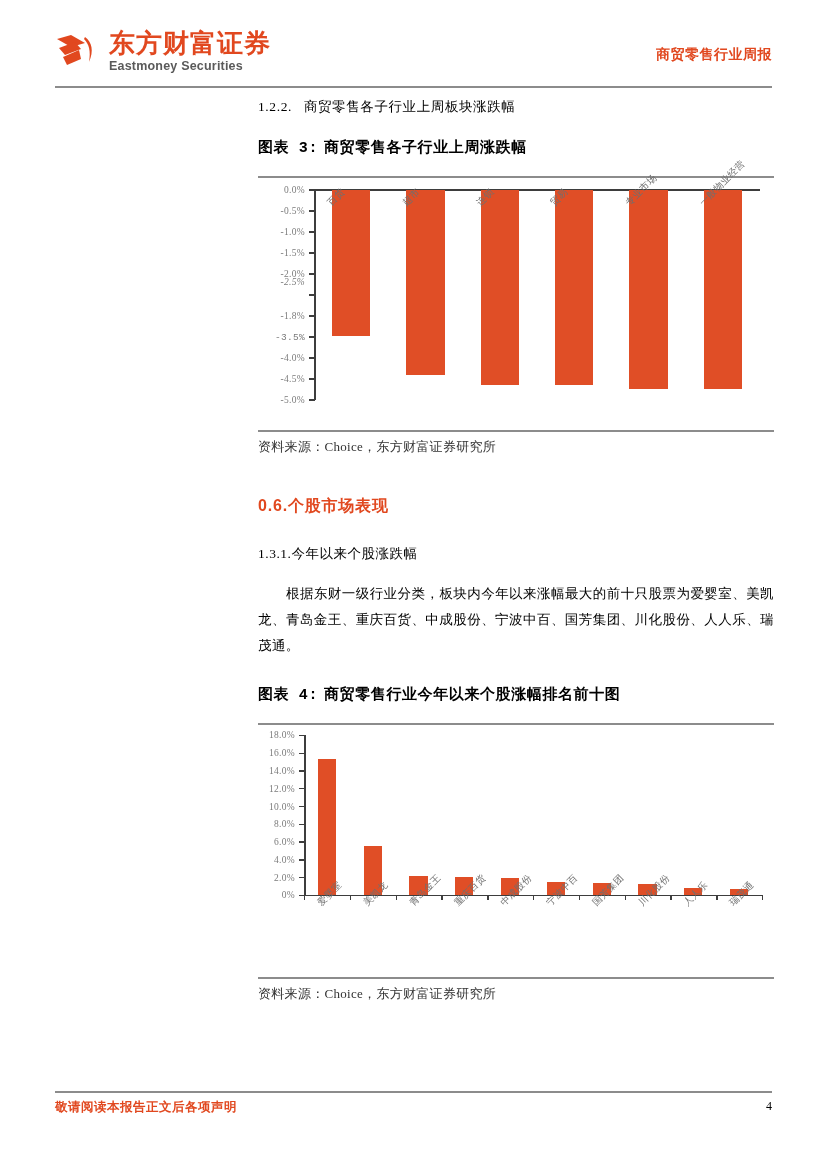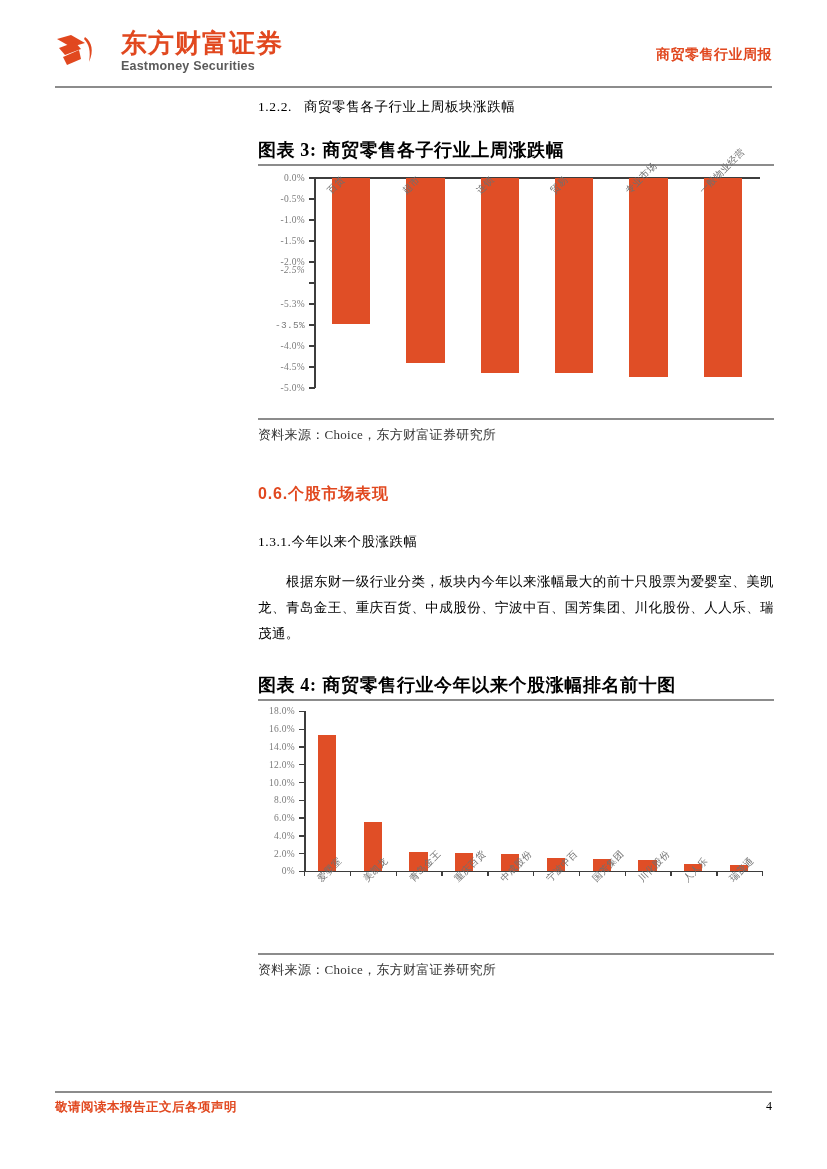--- a/index.html
+++ b/index.html
@@ -28,21 +28,21 @@
     position: absolute;
     left: 0; top: 0;
     width: 827px;
     height: 92px;
   }
   .brand {
     position: absolute;
     left: 55px; top: 30px;
     display: flex;
     align-items: center;
-    gap: 24px;
+    gap: 12px;
   }
   .brand-mark {
     width: 42px; height: 36px;
     position: relative;
     flex: none;
   }
   .brand-text {
     display: flex;
     flex-direction: column;
     line-height: 1;
@@ -112,25 +112,25 @@
   }
   .h4 {
     font-size: 13.5px;
     letter-spacing: 0.5px;
     margin: 28px 0 0 0;
   }
 
   
   .figure { margin-top: 22px; }
   .fig-caption {
-    font-size: 18px;
+    font-size: 15px;
     font-weight: bold;
     letter-spacing: 0.6px;
-    padding-bottom: 2px;
-    font-family: Liberation Serif, serif;
+    padding-bottom: 19px;
+    font-family: Liberation Mono, monospace;
   }
   .fig-caption .num { margin-right: 6px; }
   .fig-rule {
     height: 2px;
     background: #8c8c8c;
     width: 100%;
   }
   .fig-source {
     font-size: 13px;
     color: #333;
@@ -271,21 +271,21 @@
             <div class="ylabel" style="top: 33px; right: 469px;">-0.5%</div>
             <div class="tick" style="top: 32.3px; left: 51px;"></div>
             <div class="ylabel" style="top: 54px; right: 469px;">-1.0%</div>
             <div class="tick" style="top: 53.3px; left: 51px;"></div>
             <div class="ylabel" style="top: 75px; right: 469px;">-1.5%</div>
             <div class="tick" style="top: 74.3px; left: 51px;"></div>
             <div class="ylabel" style="top: 96px; right: 469px;">-2.0%</div>
             <div class="tick" style="top: 95.3px; left: 51px;"></div>
             <div class="ylabel" style="top: 104px; right: 469px; font-style: italic;">-2.5%</div>
             <div class="tick" style="top: 116.3px; left: 51px;"></div>
-            <div class="ylabel" style="top: 138px; right: 469px;">-5.3%</div>
+            <div class="ylabel" style="top: 138px; right: 469px;">-1.8%</div>
             <div class="tick" style="top: 137.3px; left: 51px;"></div>
             <div class="ylabel" style="top: 159px; right: 469px; font-family: Liberation Mono, monospace;">-3.5%</div>
             <div class="tick" style="top: 158.3px; left: 51px;"></div>
             <div class="ylabel" style="top: 180px; right: 469px;">-4.0%</div>
             <div class="tick" style="top: 179.3px; left: 51px;"></div>
             <div class="ylabel" style="top: 201px; right: 469px; font-family: Liberation Serif, serif;">-4.5%</div>
             <div class="tick" style="top: 200.3px; left: 51px;"></div>
             <div class="ylabel" style="top: 222px; right: 469px;">-5.0%</div>
             <div class="tick" style="top: 221.3px; left: 51px;"></div>
             <div class="axis-v" style="left: 56px; top: 12px; height: 210px;"></div>

